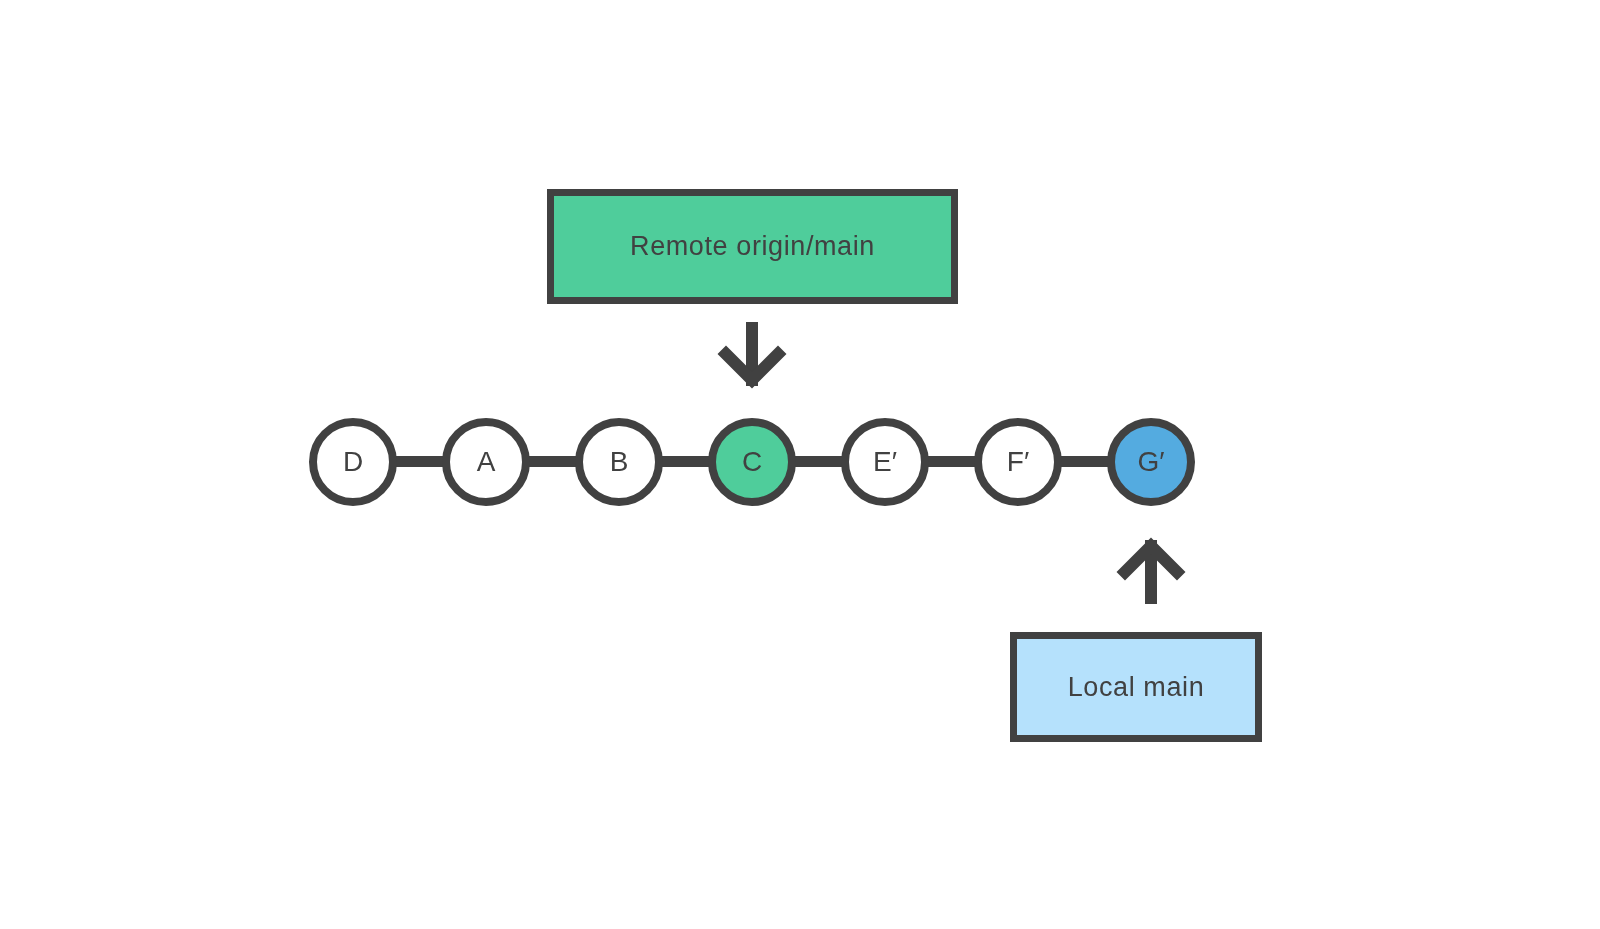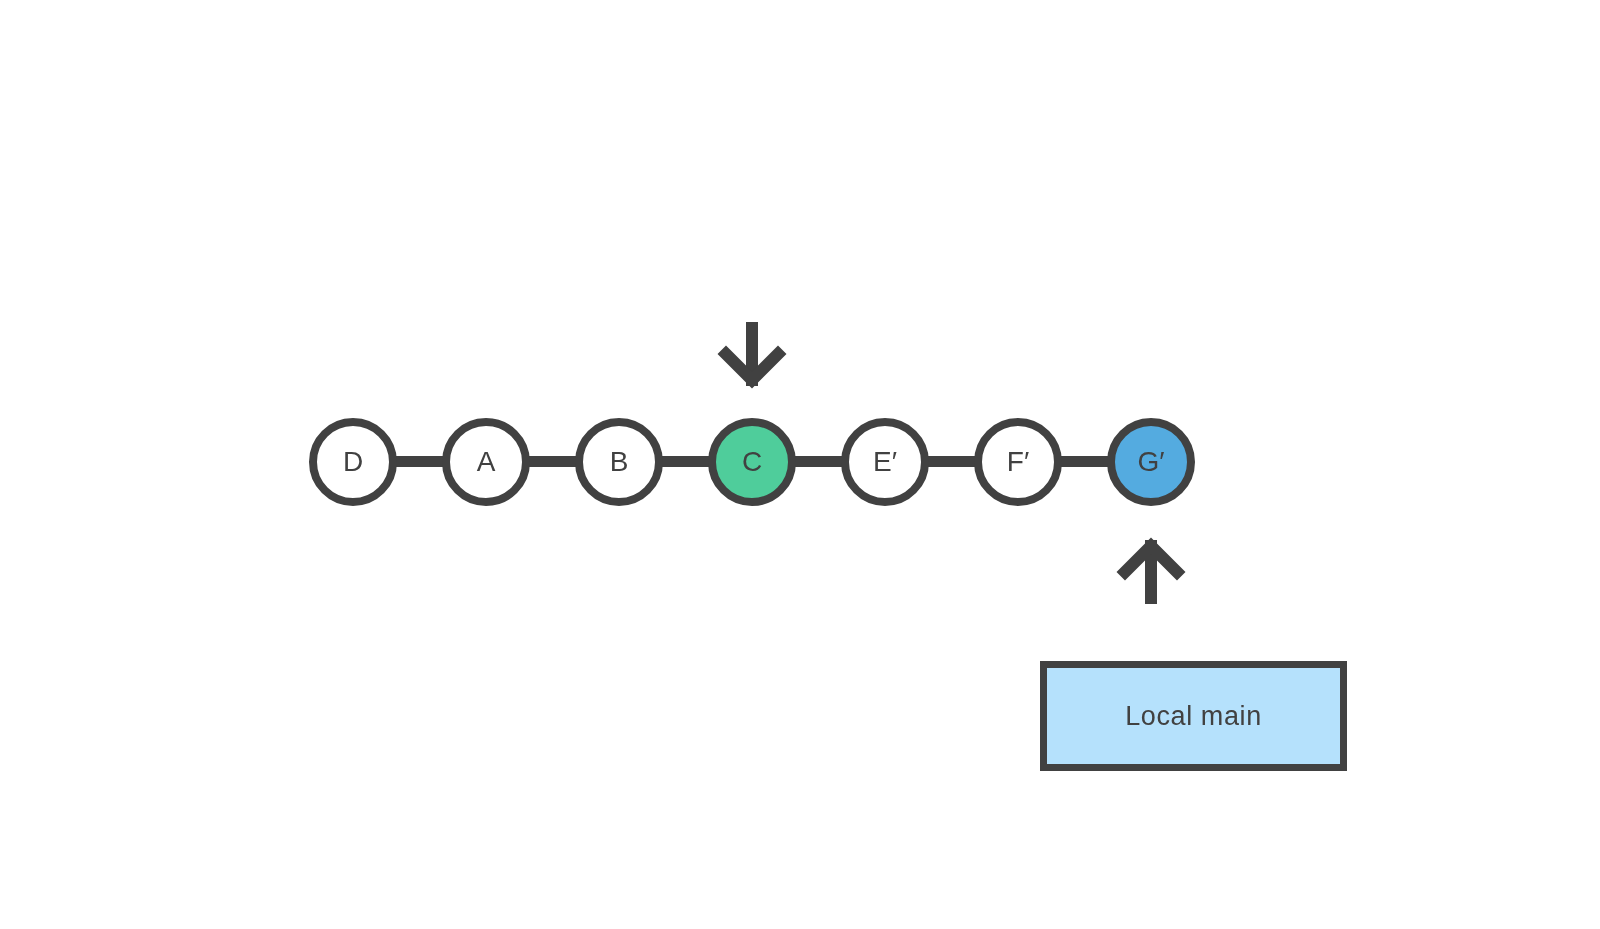--- a/index.html
+++ b/index.html
@@ -29,24 +29,23 @@
     font-size: 27px;
     letter-spacing: 0.6px;
     color: var(--dark);
   }
   .box.remote {
     left: 547px; top: 189px;
     width: 411px; height: 115px;
     background: var(--green);
   }
   .box.local {
-    left: 1010px; top: 661px;
-    width: 307px; height: 110px;
+    left: 1010px; top: 632px;
+    width: 252px; height: 110px;
     background: var(--light-blue);
-    margin-left: 30px;
   }
   .arrow {
     position: absolute;
     width: 72px; height: 72px;
   }
   .arrow.down { left: 716px; top: 320px; }
   .arrow.up   { left: 1115px; top: 534px; }
   .arrow path {
     fill: none;
     stroke: var(--dark);
@@ -81,20 +80,23 @@
   .p3 { left: 708px; }
   .p4 { left: 841px; }
   .p5 { left: 974px; }
   .p6 { left: 1107px; }
 </style>
 </head>
 <body>
 
 <div class="canvas">
 
+  <div class="box remote">
+    <span>Remote origin/main</span>
+  </div>
 
   <svg class="arrow down" viewBox="0 0 72 72" xmlns="http://www.w3.org/2000/svg">
     <path d="M36 8 V60"></path>
     <path d="M10 34 L36 60 L62 34"></path>
   </svg>
 
   <div class="chain-line"></div>
 
   <div class="commit p0" data-variant="default">
     <span>D</span>

